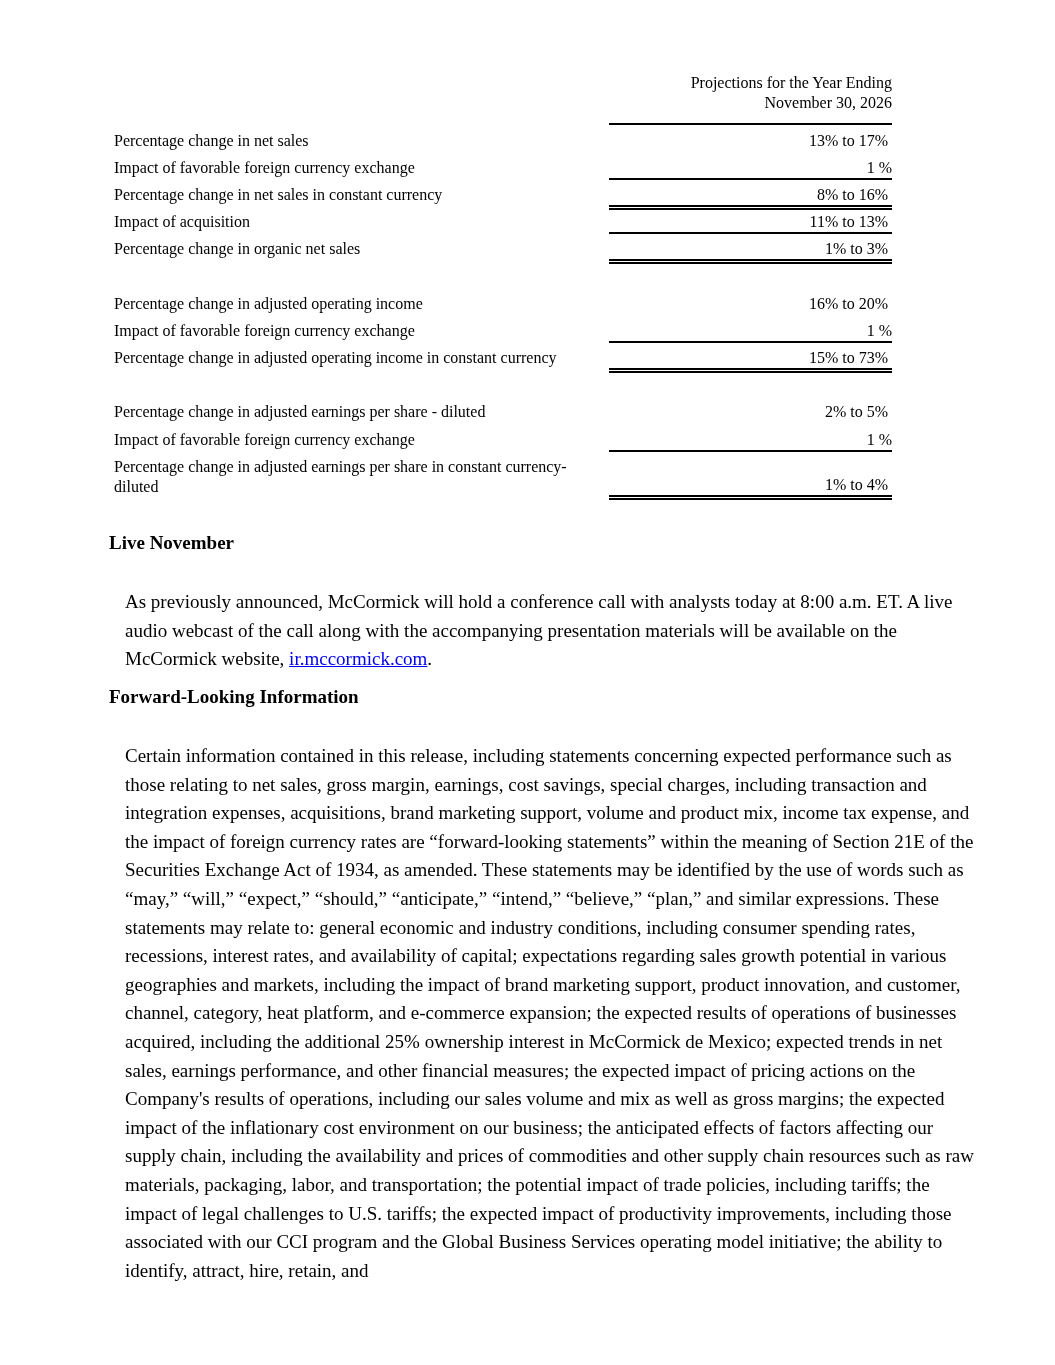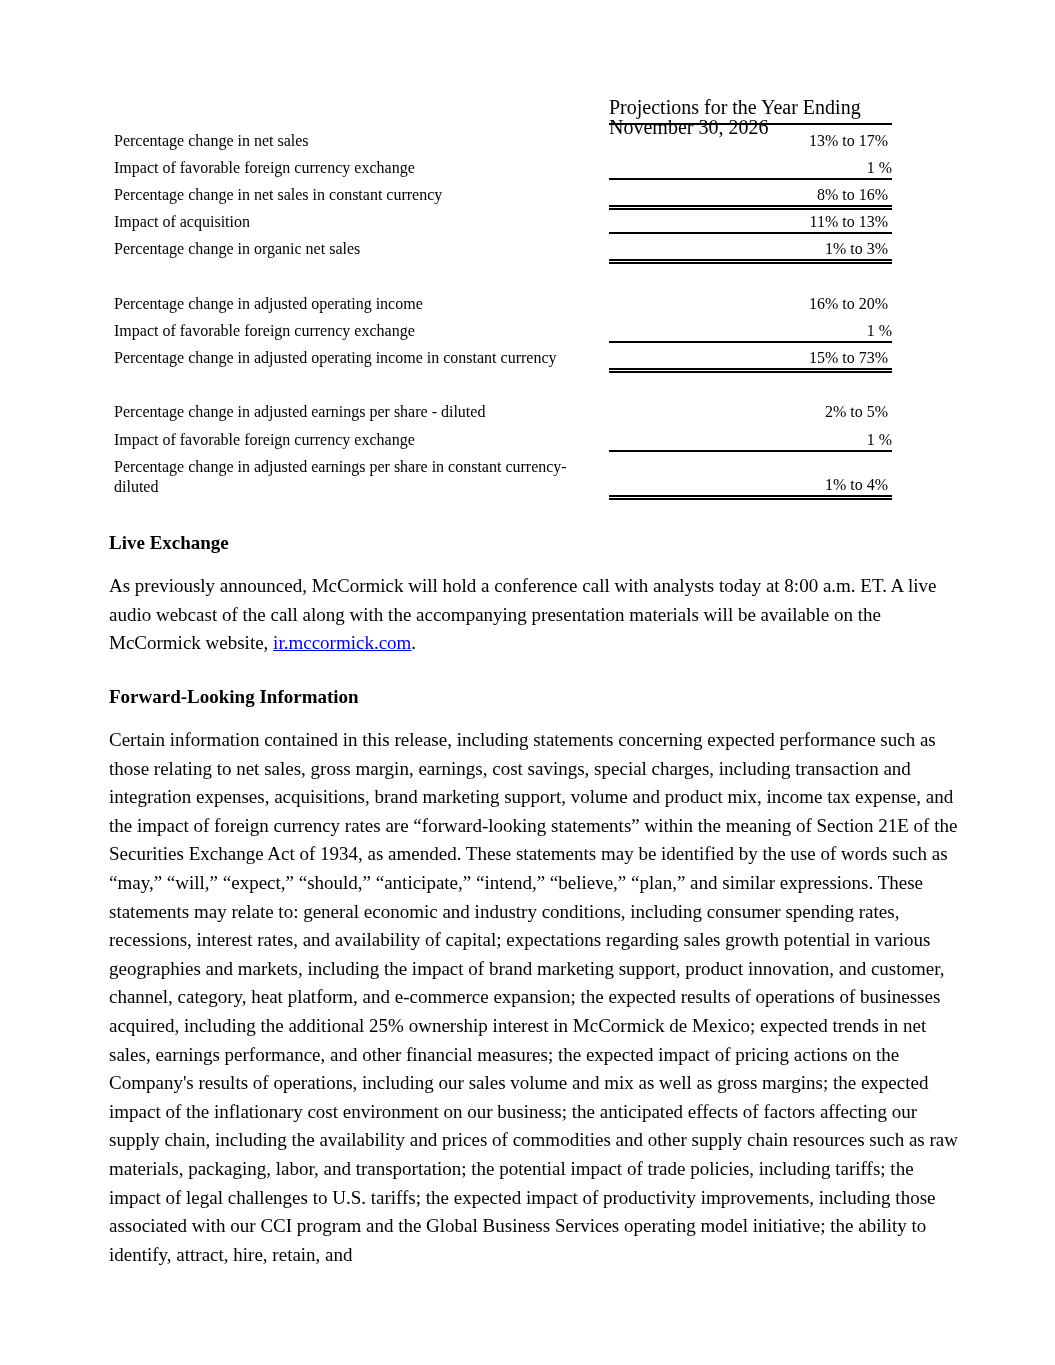--- a/index.html
+++ b/index.html
@@ -2,35 +2,35 @@
 <html><head>
   <meta charset="utf-8">
   <style>
     html, body { margin: 0; padding: 0; background: #ffffff; }
     body {
       width: 1055px; height: 1365px; position: relative; overflow: hidden;
       font-family: "Liberation Serif", "DejaVu Serif", serif; color: #000;
     }
     .tbl { position: absolute; left: 0; top: 0; width: 1055px; }
     .hdr {
-      position: absolute; left: 609px; width: 283px; top: 97px;
-      text-align: left; font-size: 20px; line-height: 20px;
+      position: absolute; left: 609px; width: 283px; top: 73px;
+      text-align: right; font-size: 16px; line-height: 20px;
     }
     .rule { position: absolute; left: 609px; width: 283px; background: #000; height: 2px; }
     .dbl  { position: absolute; left: 609px; width: 283px; height: 5px;
             border-top: 2px solid #000; border-bottom: 2px solid #000; box-sizing: border-box; }
     .lbl { position: absolute; left: 114px; font-size: 16px; line-height: 20px; white-space: nowrap; text-align: center; }
     .val { position: absolute; right: 167px; font-size: 16px; line-height: 20px; text-align: left; white-space: nowrap; }
     .val.pad { right: 163px; }
     h3 {
       position: absolute; left: 109px; margin: 0; font-size: 19px; font-weight: bold;
       line-height: 24px;
     }
     p.body {
-      position: absolute; left: 109px; width: 852px; margin: 0;
+      position: absolute; left: 109px; width: 852px; margin: 16px;
       font-size: 19px; line-height: 28.6px;
     }
     a.link { color: #0000ee; text-decoration: underline; }
   </style>
 </head>
 <body>
 
 <div class="tbl">
   <div class="hdr">
     <div>Projections for the Year Ending</div>
@@ -74,17 +74,17 @@
   <div class="lbl" style="top:430px">Impact of favorable foreign currency exchange</div>
   <div class="val pad" style="top:430px">1 %</div>
   <div class="rule" style="top:450px"></div>
 
   <div class="lbl" style="top:457px">Percentage change in adjusted earnings per share in constant currency-</div>
   <div class="lbl" style="top:477px">diluted</div>
   <div class="val" style="top:475px">1% to 4%</div>
   <div class="dbl" style="top:495px"></div>
 </div>
 
-<h3 style="top:531px">Live Exchange</h3>
+<h3 style="top:531px">Live November</h3>
 <p class="body" style="top:572px"><span>As previously announced, McCormick will hold a conference call with analysts today at 8:00 a.m. ET. A live audio webcast of the call along with the accompanying presentation materials will be available on the McCormick website, </span><a class="link" href="#">ir.mccormick.com</a><span>.</span></p>
 
 <h3 style="top:685px">Forward-Looking Information</h3>
 <p class="body" style="top:726px">Certain information contained in this release, including statements concerning expected performance such as those relating to net sales, gross margin, earnings, cost savings, special charges, including transaction and integration expenses, acquisitions, brand marketing support, volume and product mix, income tax expense, and the impact of foreign currency rates are “forward-looking statements” within the meaning of Section 21E of the Securities Exchange Act of 1934, as amended. These statements may be identified by the use of words such as “may,” “will,” “expect,” “should,” “anticipate,” “intend,” “believe,” “plan,” and similar expressions. These statements may relate to: general economic and industry conditions, including consumer spending rates, recessions, interest rates, and availability of capital; expectations regarding sales growth potential in various geographies and markets, including the impact of brand marketing support, product innovation, and customer, channel, category, heat platform, and e-commerce expansion; the expected results of operations of businesses acquired, including the additional 25% ownership interest in McCormick de Mexico; expected trends in net sales, earnings performance, and other financial measures; the expected impact of pricing actions on the Company's results of operations, including our sales volume and mix as well as gross margins; the expected impact of the inflationary cost environment on our business; the anticipated effects of factors affecting our supply chain, including the availability and prices of commodities and other supply chain resources such as raw materials, packaging, labor, and transportation; the potential impact of trade policies, including tariffs; the impact of legal challenges to U.S. tariffs; the expected impact of productivity improvements, including those associated with our CCI program and the Global Business Services operating model initiative; the ability to identify, attract, hire, retain, and</p>
 
 </body></html>

